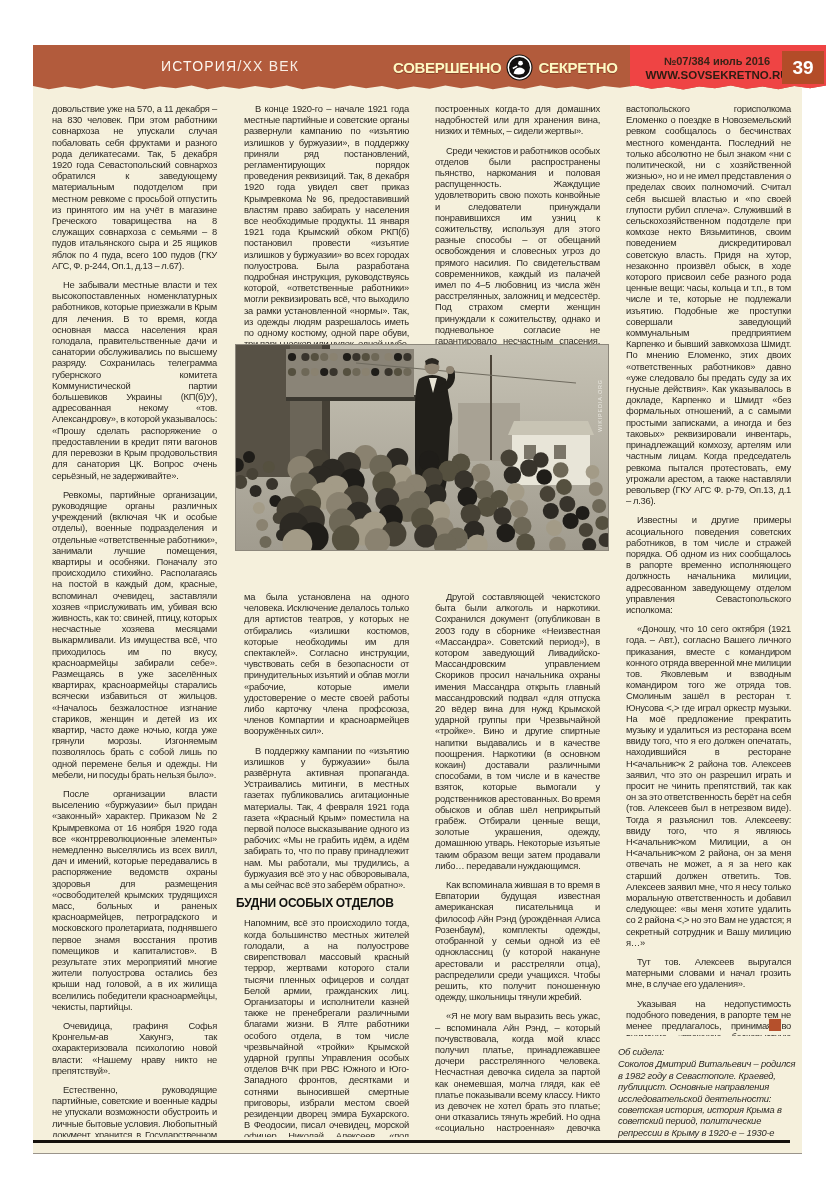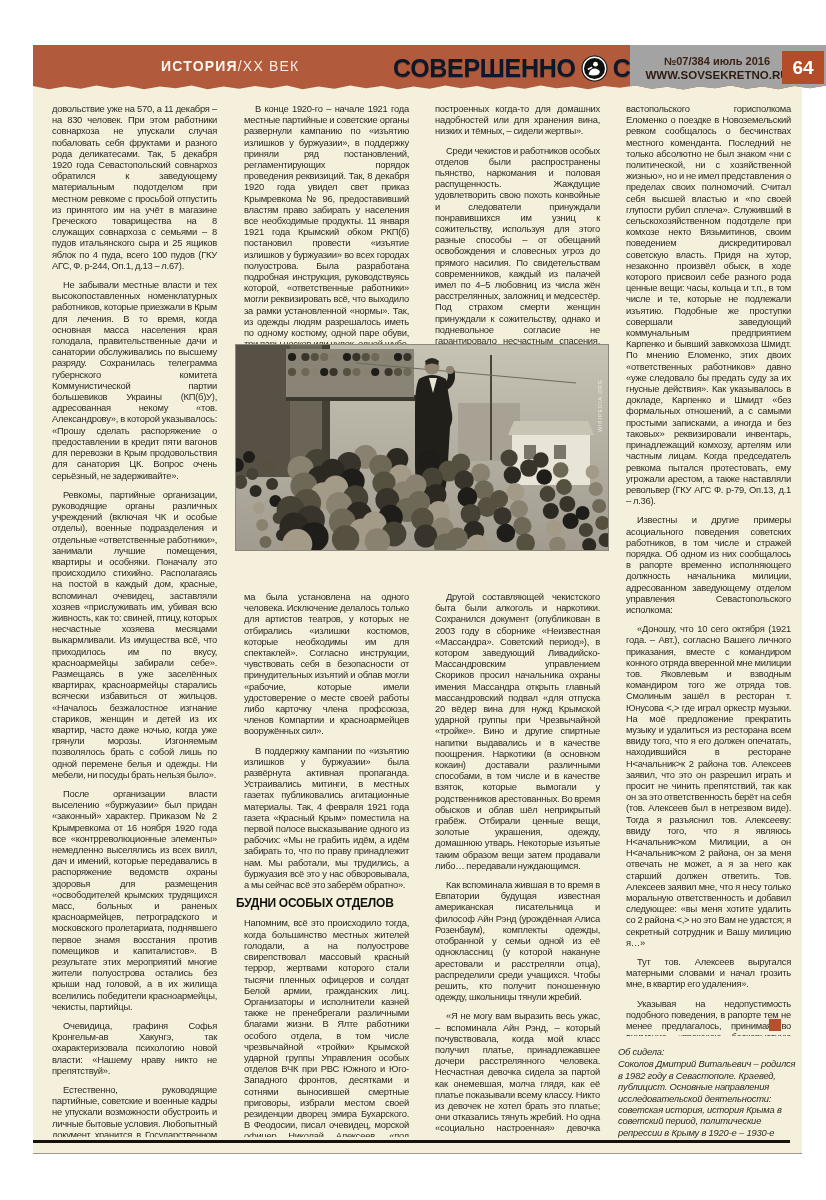--- a/index.html
+++ b/index.html
@@ -5,26 +5,26 @@
   html,body{margin:0;padding:0;background:#ffffff;}
   body{width:826px;height:1200px;font-family:"Liberation Sans","DejaVu Sans",sans-serif;}
   .page{position:relative;width:826px;height:1200px;overflow:hidden;background:#ffffff;}
 
   .content-bg{position:absolute;left:33px;top:58px;width:769px;height:1096px;background:#f5f0dc;}
 
   
   .header-bar{position:absolute;left:33px;top:45px;width:793px;height:46px;background:#b25b3c;
     clip-path:polygon(0% 0%,100% 0%,100% 88%,98% 94%,96% 89%,94% 96%,92% 90%,90% 95%,88% 88%,86% 94%,84% 90%,82% 97%,80% 91%,78% 95%,76% 88%,74% 93%,72% 89%,70% 96%,68% 90%,66% 94%,64% 88%,62% 95%,60% 90%,58% 96%,56% 89%,54% 94%,52% 88%,50% 95%,48% 90%,46% 96%,44% 89%,42% 94%,40% 88%,38% 95%,36% 90%,34% 96%,32% 88%,30% 94%,28% 89%,26% 95%,24% 90%,22% 96%,20% 88%,18% 94%,16% 90%,14% 96%,12% 89%,10% 94%,8% 88%,6% 95%,4% 90%,2% 96%,0% 89%);}
   .section-title{position:absolute;left:82px;top:13px;color:#fdf6ee;font-size:14px;letter-spacing:1.2px;white-space:nowrap;}
-  .section-title b{font-weight:700;padding-left:46px;}
+  .section-title b{font-weight:400;padding-left:46px;}
   .section-title span{font-weight:400;opacity:.95;}
   .logo{position:absolute;left:360px;top:9px;display:flex;align-items:center;gap:5px;}
-  .logo .logo-word{color:#0f172a;font-size:25px;font-weight:800;letter-spacing:-0.3px;white-space:nowrap;text-shadow:0 1px 0 rgba(60,20,5,.35);}
+  .logo .logo-word{color:#fef9c3;font-size:15px;font-weight:800;letter-spacing:-0.3px;white-space:nowrap;text-shadow:0 1px 0 rgba(60,20,5,.35);}
   .logo svg{display:block;}
-  .issue-box{position:absolute;right:0;top:0;width:196px;height:46px;background:#a3a3a3;box-sizing:border-box;
+  .issue-box{position:absolute;right:0;top:0;width:196px;height:46px;background:#ef4444;box-sizing:border-box;
     display:flex;flex-direction:column;justify-content:center;align-items:center;padding-right:22px;}
   .issue-line{font-size:11px;font-weight:700;color:#3a2317;white-space:nowrap;line-height:14px;}
   .issue-site{font-size:11.5px;font-weight:700;color:#2e1c12;white-space:nowrap;line-height:14px;}
   .page-badge{position:absolute;right:2px;top:6px;width:42px;height:33px;background:#b34c28;color:#ffffff;
     font-size:19px;font-weight:800;display:flex;align-items:center;justify-content:center;}
 
   
   .col{position:absolute;width:181px;font-size:9.4px;line-height:11.2px;color:#2d2a25;
     text-align:justify;letter-spacing:-0.25px;word-spacing:-0.4px;overflow:hidden;}
   .para{margin:8px;text-indent:11px;}
@@ -75,21 +75,21 @@
         <circle cx="13.5" cy="13.5" r="11.2" fill="none" stroke="#ffffff" stroke-width="1.4"></circle>
         <circle cx="14.5" cy="9.2" r="2.4" fill="#ffffff"></circle>
         <path d="M7.5,19.5 q1.5,-6 6,-6 q4,0 5.5,3.5 l-1.5,2.5 q-5,2 -10,0 z" fill="#ffffff"></path>
         <rect x="6.5" y="12.5" width="5" height="1.6" transform="rotate(-28 9 13.3)" fill="#ffffff"></rect>
       </svg>
       <span class="logo-word">СЕКРЕТНО</span>
     </div>
     <div class="issue-box">
       <div class="issue-line">№07/384  июль 2016</div>
       <div class="issue-site">WWW.SOVSEKRETNO.RU</div>
-      <div class="page-badge">64</div>
+      <div class="page-badge">39</div>
     </div>
   </div>
 
   <div class="col col-1 cont">
       <p class="para">довольствие уже на 570, а 11 декабря – на 830 человек. При этом работники совнархоза не упускали случая побаловать себя фруктами и разного рода деликатесами. Так, 5 декабря 1920 года Севастопольский совнархоз обратился к заведующему материальным подотделом при местном ревкоме с просьбой отпустить из принятого им на учёт в магазине Греческого товарищества на 8 служащих совнархоза с семьями – 8 пудов итальянского сыра и 25 ящиков яблок по 4 пуда, всего 100 пудов (ГКУ АГС, Ф. р-244, Оп.1, д.13 – л.67).</p>
       <p class="para">Не забывали местные власти и тех высокопоставленных номенклатурных работников, которые приезжали в Крым для лечения. В то время, когда основная масса населения края голодала, правительственные дачи и санатории обслуживались по высшему разряду. Сохранилась телеграмма губернского комитета Коммунистической партии большевиков Украины (КП(б)У), адресованная некому «тов. Александрову», в которой указывалось: «Прошу сделать распоряжение о предоставлении в кредит пяти вагонов для перевозки в Крым продовольствия для санатория ЦК. Вопрос очень серьёзный, не задерживайте».</p>
       <p class="para">Ревкомы, партийные организации, руководящие органы различных учреждений (включая ЧК и особые отделы), военные подразделения и отдельные «ответственные работники», занимали лучшие помещения, квартиры и особняки. Поначалу это происходило стихийно. Располагаясь на постой в каждый дом, красные, вспоминал очевидец, заставляли хозяев «прислуживать им, убивая всю живность, как то: свиней, птицу, которых несчастные хозяева месяцами выкармливали. Из имущества всё, что приходилось им по вкусу, красноармейцы забирали себе». Размещаясь в уже заселённых квартирах, красноармейцы старались всячески избавиться от жильцов. «Началось безжалостное изгнание стариков, женщин и детей из их квартир, часто даже ночью, когда уже грянули морозы. Изгоняемым позволялось брать с собой лишь по одной перемене белья и одежды. Ни мебели, ни посуды брать нельзя было».</p>
       <p class="para">После организации власти выселению «буржуазии» был придан «законный» характер. Приказом № 2 Крымревкома от 16 ноября 1920 года все «контрреволюционные элементы» немедленно выселялись из всех вилл, дач и имений, которые передавались в распоряжение ведомств охраны здоровья для размещения «освободителей крымских трудящихся масс, больных и раненых красноармейцев, петроградского и московского пролетариата, поднявшего первое знамя восстания против помещиков и капиталистов». В результате этих мероприятий многие жители полуострова остались без крыши над головой, а в их жилища вселились победители красноармейцы, чекисты, партийцы.</p>
       <p class="para">Очевидица, графиня Софья Кронгельм-ав Хакунгэ, так охарактеризовала психологию новой власти: «Нашему нраву никто не препятствуй».</p>
       <p class="para">Естественно, руководящие партийные, советские и военные кадры не упускали возможности обустроить и личные бытовые условия. Любопытный документ хранится в Государственном архиве Республики Крым (ГАРК). Это распоряжение секретаря председателя Крымревкома Бела Куна от 8 декабря 1920 года, адресованное коменданту здания ревкома Филатову: «По приказанию тов. Бела Куна предлагается затребовать и доставить в поезд тов. Бела Куна два больших и три малых ковра. Об исполнении доложить тов. Бела Куну» (ГАРК, Ф.р-1188, Оп.3, д.70 – л.110).</p>
@@ -274,21 +274,21 @@
       <p class="para">Другой составляющей чекистского быта были алкоголь и наркотики. Сохранился документ (опубликован в 2003 году в сборнике «Неизвестная «Массандра». Советский период»), в котором заведующий Ливадийско-Массандровским управлением Скориков просил начальника охраны имения Массандра открыть главный массандровский подвал «для отпуска 20 вёдер вина для нужд Крымской ударной группы при Чрезвычайной «тройке». Вино и другие спиртные напитки выдавались и в качестве поощрения. Наркотики (в основном кокаин) доставали различными способами, в том числе и в качестве взяток, которые вымогали у родственников арестованных. Во время обысков и облав шёл неприкрытый грабёж. Отбирали ценные вещи, золотые украшения, одежду, домашнюю утварь. Некоторые изъятые таким образом вещи затем продавали либо… передавали нуждающимся.</p>
       <p class="para">Как вспоминала жившая в то время в Евпатории будущая известная американская писательница и философ Айн Рэнд (урождённая Алиса Розенбаум), комплекты одежды, отобранной у семьи одной из её одноклассниц (у которой накануне арестовали и расстреляли отца), распределили среди учащихся. Чтобы решить, кто получит поношенную одежду, школьницы тянули жребий.</p>
       <p class="para">«Я не могу вам выразить весь ужас, – вспоминала Айн Рэнд, – который почувствовала, когда мой класс получил платье, принадлежавшее дочери расстрелянного человека. Несчастная девочка сидела за партой как онемевшая, молча глядя, как её платье показывали всему классу. Никто из девочек не хотел брать это платье; они отказались тянуть жребий. Но одна «социально настроенная» девочка сказала, что она хочет платье, что у неё есть на это право, что она бедна и её одежда рваная. Она взяла это платье».</p>
       <p class="para">Нравы, подобные описанным выше, в среде партийцев, номенклатурных работников, совслужащих и чекистов сохранялись и в дальнейшем. Так, в датированном июлем 1921 года докладе инструктора Се-</p>
     </div>
 
   <div class="col col-4 cont">
       <p class="para">вастопольского горисполкома Еломенко о поездке в Новоземельский ревком сообщалось о бесчинствах местного коменданта. Последний не только абсолютно не был знаком «ни с политической, ни с хозяйственной жизнью», но и не имел представления о пределах своих полномочий. Считал себя высшей властью и «по своей глупости рубил сплеча». Служивший в сельскохозяйственном подотделе при комхозе некто Вязьмитинов, своим поведением дискредитировал советскую власть. Придя на хутор, незаконно произвёл обыск, в ходе которого присвоил себе разного рода ценные вещи: часы, кольца и т.п., в том числе и те, которые не подлежали изъятию. Подобные же проступки совершали заведующий коммунальным предприятием Карпенко и бывший завкомхоза Шмидт. По мнению Еломенко, этих двоих «ответственных работников» давно «уже следовало бы предать суду за их гнусные действия». Как указывалось в докладе, Карпенко и Шмидт «без формальных отношений, а с самыми простыми записками, а иногда и без таковых» реквизировали инвентарь, принадлежащий комхозу, артелям или частным лицам. Когда председатель ревкома пытался протестовать, ему угрожали арестом, а также наставляли револьвер (ГКУ АГС Ф. р-79, Оп.13, д.1 – л.36).</p>
       <p class="para">Известны и другие примеры асоциального поведения советских работников, в том числе и стражей порядка. Об одном из них сообщалось в рапорте временно исполняющего должность начальника милиции, адресованном заведующему отделом управления Севастопольского исполкома:</p>
       <p class="para">«Доношу, что 10 сего октября (1921 года. – Авт.), согласно Вашего личного приказания, вместе с командиром конного отряда вверенной мне милиции тов. Яковлевым и взводным командиром того же отряда тов. Смолиным зашёл в ресторан т. Юнусова &lt;,&gt; где играл оркестр музыки. На моё предложение прекратить музыку и удалиться из ресторана всем ввиду того, что я его должен опечатать, находившийся в ресторане Н&lt;ачальник&gt;к 2 района тов. Алексеев заявил, что это он разрешил играть и просит не чинить препятствий, так как он за это ответственность берёт на себя (тов. Алексеев был в нетрезвом виде). Тогда я разъяснил тов. Алексееву: ввиду того, что я являюсь Н&lt;ачальник&gt;ком Милиции, а он Н&lt;ачальник&gt;ком 2 района, он за меня отвечать не может, а я за него как старший должен ответить. Тов. Алексеев заявил мне, что я несу только моральную ответственность и добавил следующее: «вы меня хотите удалить со 2 района &lt;,&gt; но это Вам не удастся; я секретный сотрудник и Вашу милицию я…»</p>
-      <p class="para">Тут тов. Алексеев выругался матерными словами и начал грозить мне, в квартир его удаления».</p>
+      <p class="para">Тут тов. Алексеев выругался матерными словами и начал грозить мне, в случае его удаления».</p>
       <p class="para">Указывая на недопустимость подобного поведения, в рапорте тем не менее предлагалось, принимая во внимание «прежнюю бескорыстную работу» «тов. Алексеева» «на пользу Советской Республики», не отстранять от должности начальника района, «но &lt;,&gt; безусловно &lt;,&gt; перевести его в 7 район, где бы он мог снова бескорыстно поработать на пользу Республики» (ГКУ АГС Ф.р-420, Оп.3, д.22 – л.28).</p>
       <p class="para">Нравы советской номенклатуры, работников карательных органов и других «ответственных кадров» и в дальнейшем не изменились в лучшую сторону. Правда, по мере того как жизнь на полуострове входила в мирное русло, в облике власти стало больше внешнего лоска.</p>
     </div>
   <div class="end-marker"></div>
 
   <div class="about">
     <p class="about-label">Об сидела:</p>
     <div>
         <p class="about-line">Соколов Дмитрий Витальевич – родился в 1982 году в Севастополе. Краевед, публицист. Основные направления исследовательской деятельности: советская история, история Крыма в советский период, политические репрессии в Крыму в 1920-е – 1930-е годы.</p>
       </div>

